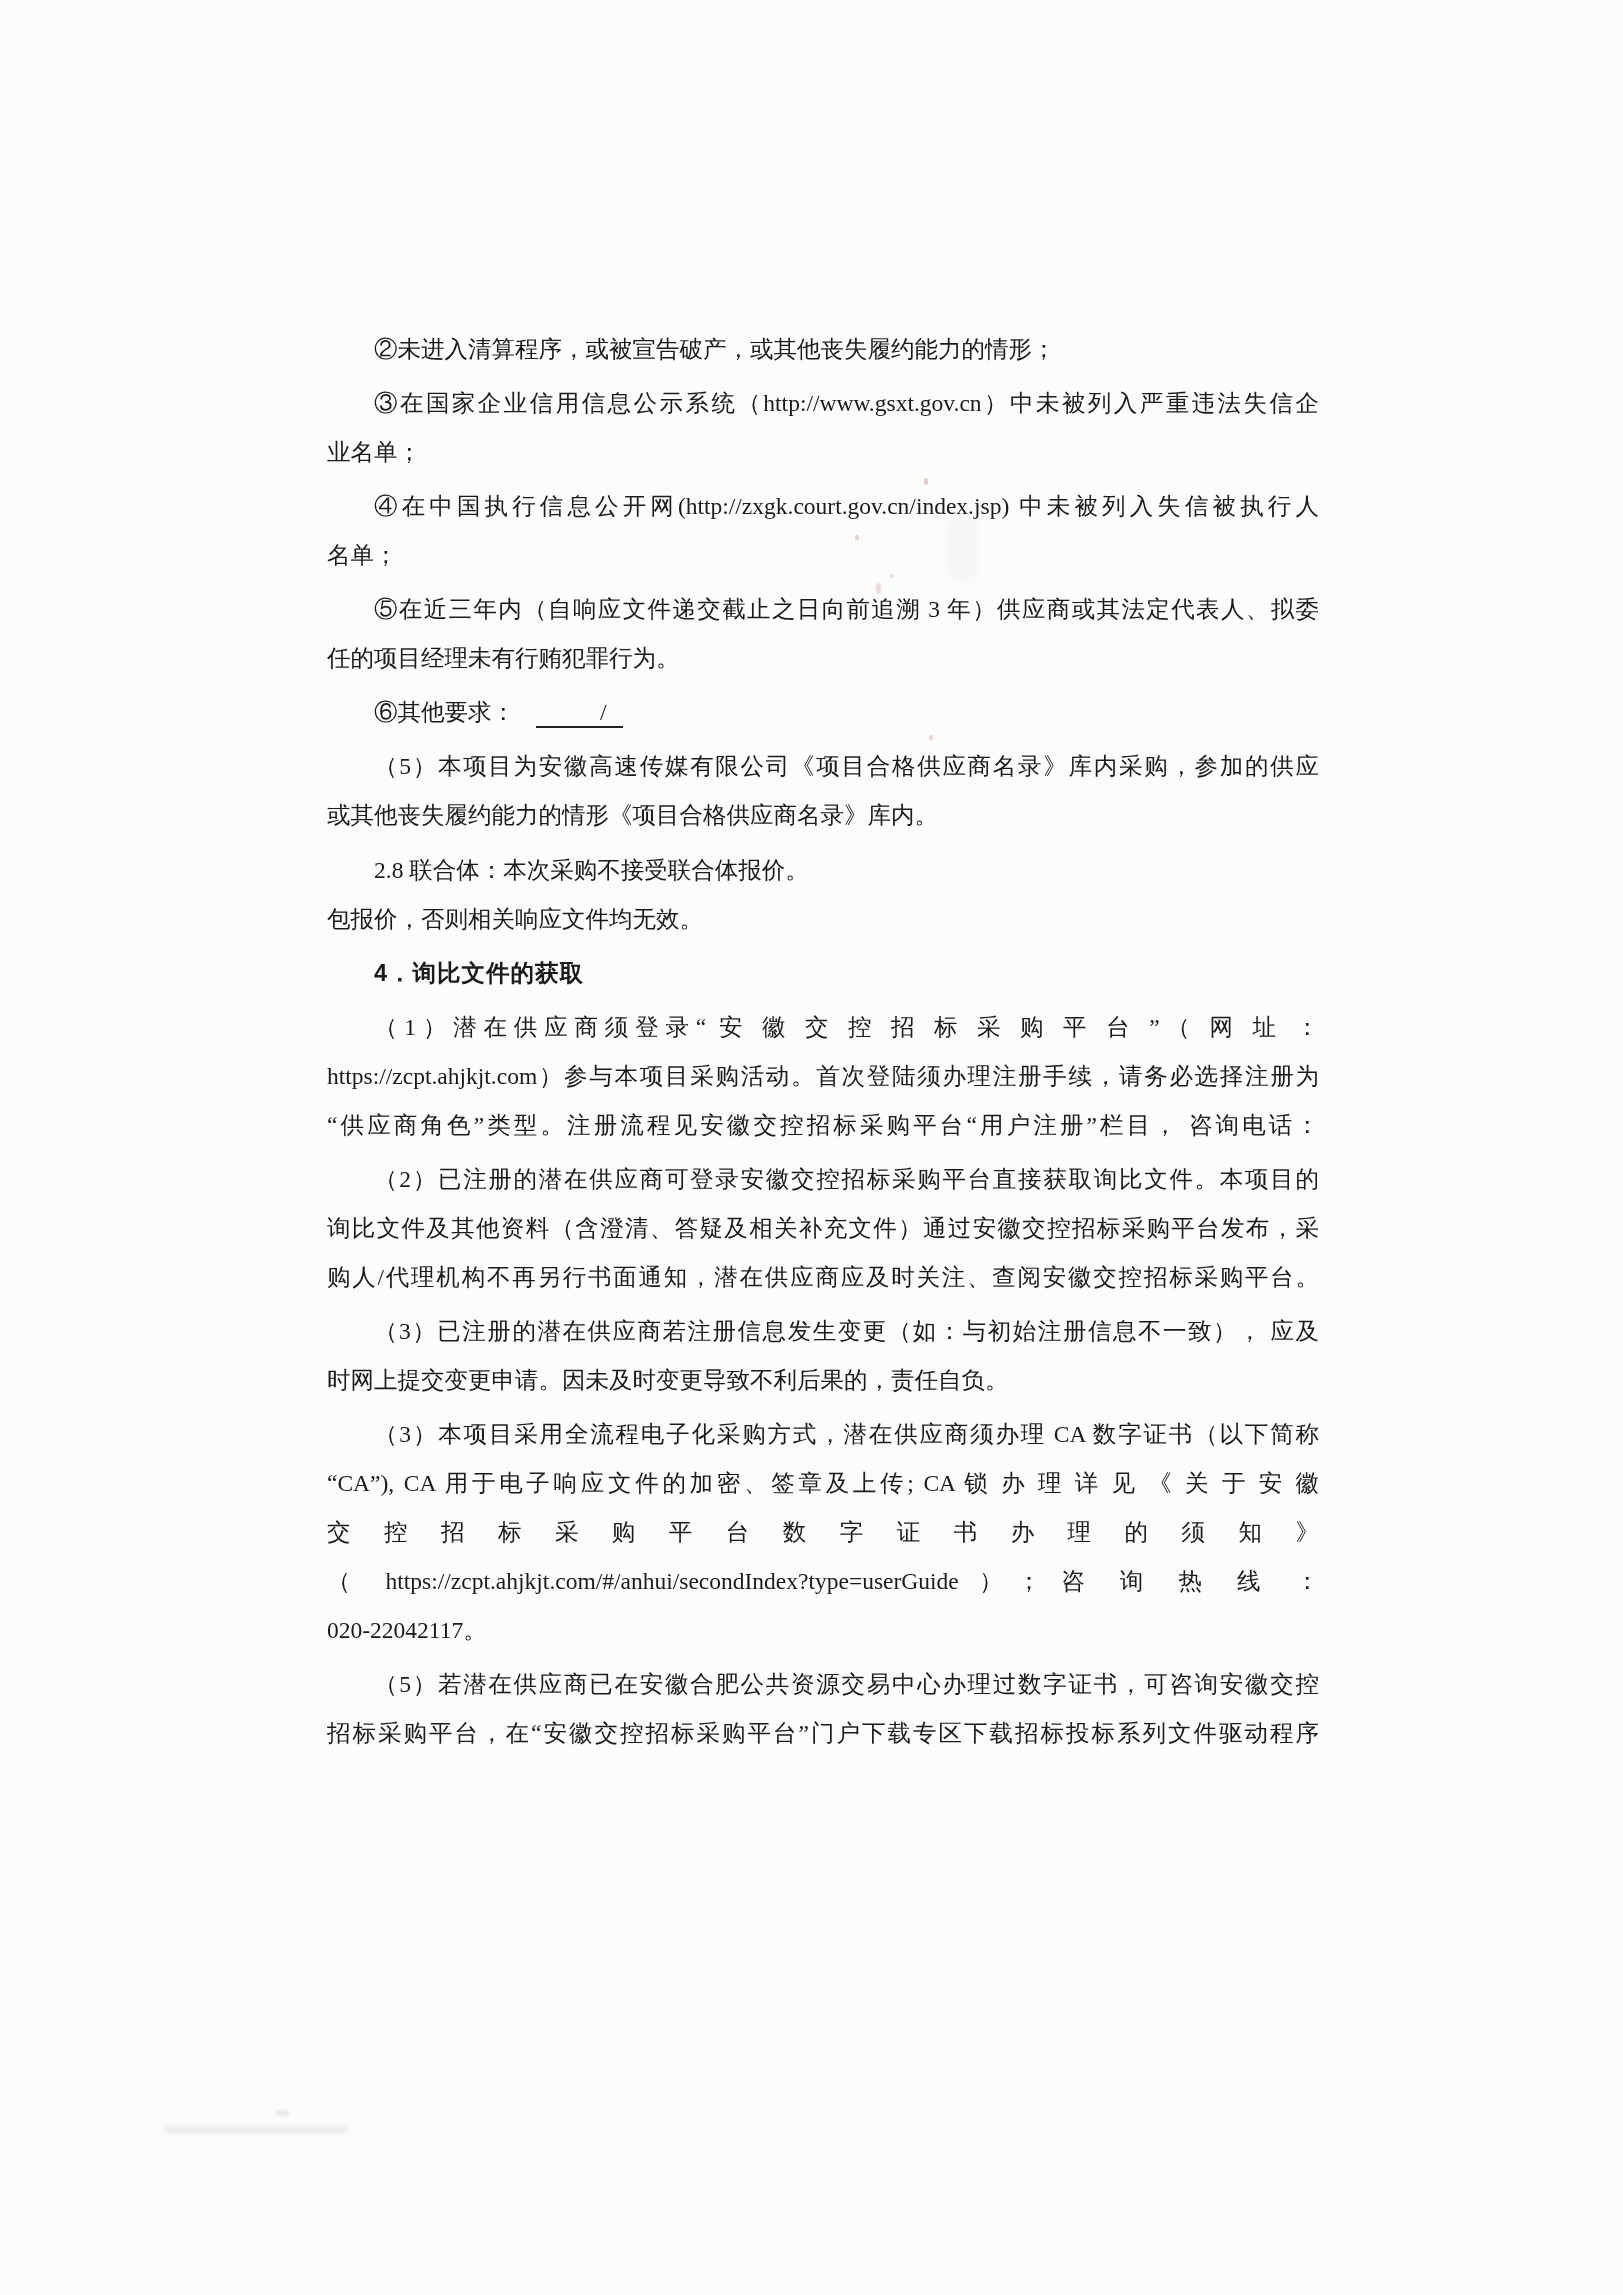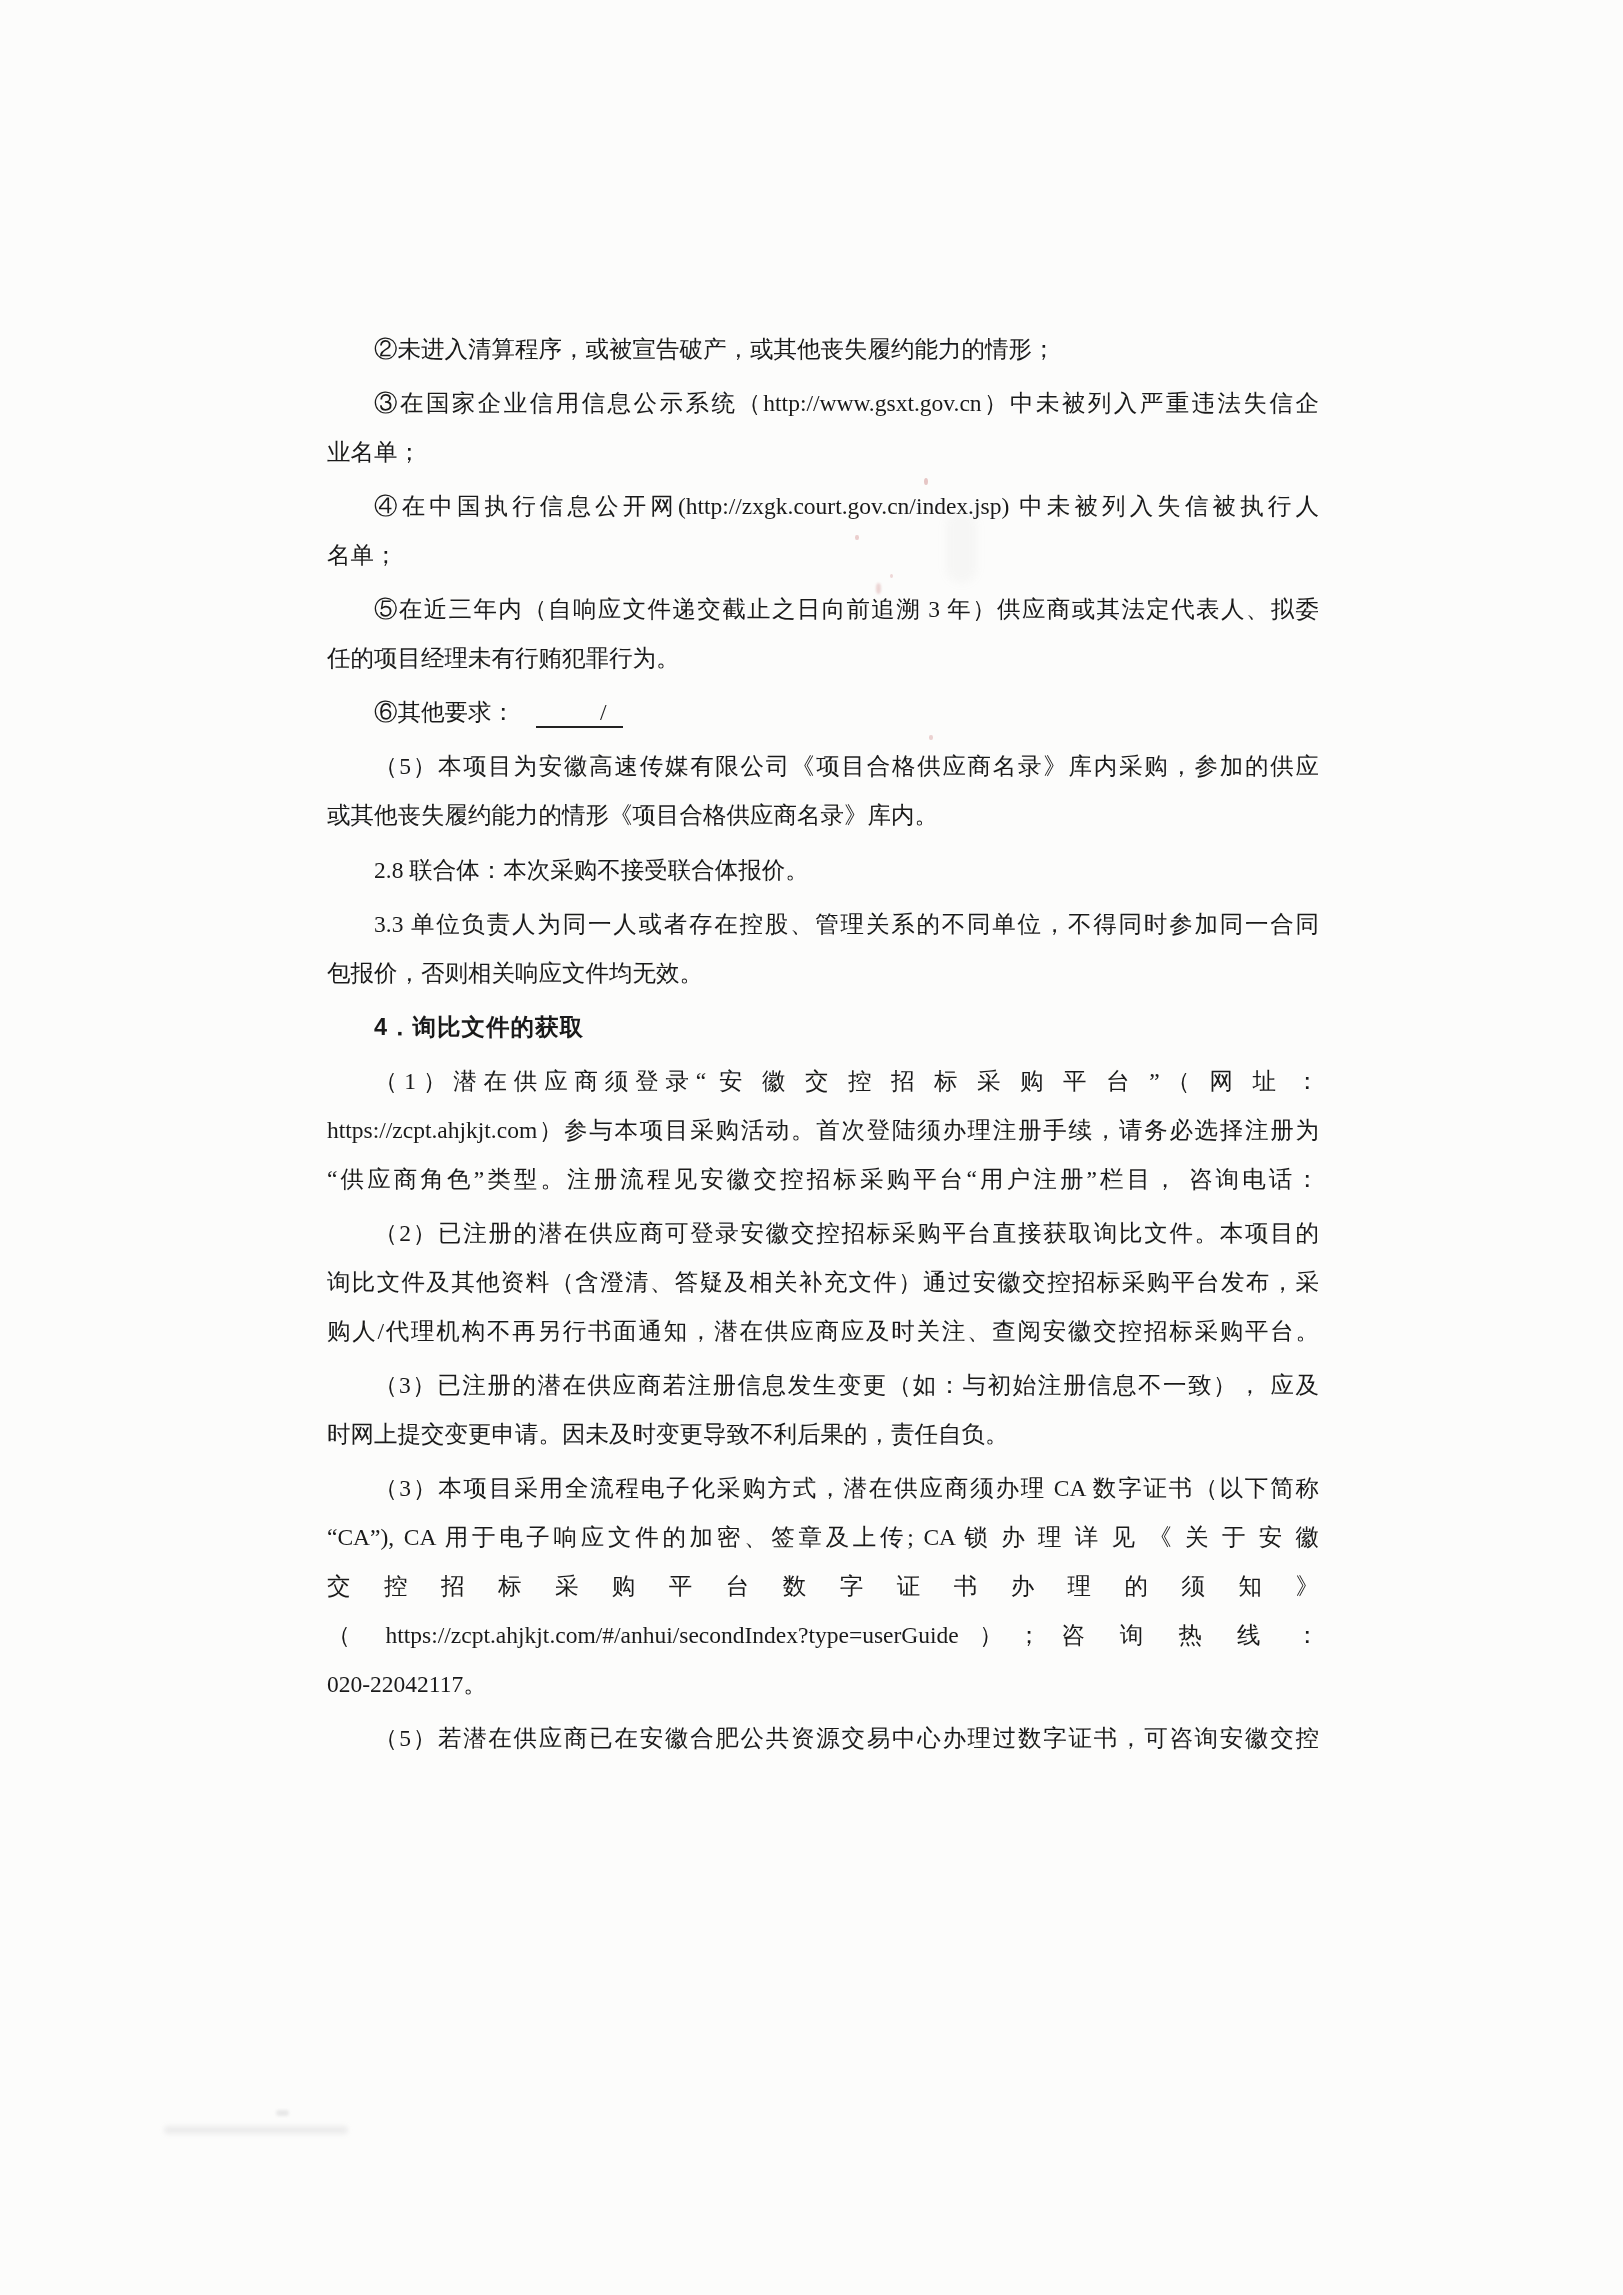--- a/index.html
+++ b/index.html
@@ -73,37 +73,37 @@
   <div class="line indent para fill">④在中国执行信息公开网(http://zxgk.court.gov.cn/index.jsp) 中未被列入失信被执行人</div>
   <div class="line">名单；</div>
   <div class="line indent para fill">⑤在近三年内（自响应文件递交截止之日向前追溯 3 年）供应商或其法定代表人、拟委</div>
   <div class="line">任的项目经理未有行贿犯罪行为。</div>
   <div class="line indent para">
     <span>⑥其他要求：</span><span class="blank">/</span>
   </div>
   <div class="line indent para fill">（5）本项目为安徽高速传媒有限公司《项目合格供应商名录》库内采购，参加的供应</div>
   <div class="line">或其他丧失履约能力的情形《项目合格供应商名录》库内。</div>
   <div class="line indent para">2.8 联合体：本次采购不接受联合体报价。</div>
-  <div class="line indent para fill">3.3 单位负责人为同一人或者存在控股、管理关系的不同单位，不得同时参加同一合同</div>
   <div class="line">包报价，否则相关响应文件均无效。</div>
   <div class="line indent para heading">4．询比文件的获取</div>
   <div class="line indent para fill">（1）潜在供应商须登录“ 安 徽 交 控 招 标 采 购 平 台 ”（ 网 址 ：</div>
   <div class="line fill">https://zcpt.ahjkjt.com）参与本项目采购活动。首次登陆须办理注册手续，请务必选择注册为</div>
   <div class="line fill">“供应商角色”类型。注册流程见安徽交控招标采购平台“用户注册”栏目， 咨询电话：</div>
   <div class="line indent para fill">（2）已注册的潜在供应商可登录安徽交控招标采购平台直接获取询比文件。本项目的</div>
   <div class="line fill">询比文件及其他资料（含澄清、答疑及相关补充文件）通过安徽交控招标采购平台发布，采</div>
   <div class="line fill">购人/代理机构不再另行书面通知，潜在供应商应及时关注、查阅安徽交控招标采购平台。</div>
   <div class="line indent para fill">（3）已注册的潜在供应商若注册信息发生变更（如：与初始注册信息不一致）， 应及</div>
   <div class="line">时网上提交变更申请。因未及时变更导致不利后果的，责任自负。</div>
   <div class="line indent para fill">（3）本项目采用全流程电子化采购方式，潜在供应商须办理 CA 数字证书（以下简称</div>
   <div class="line fill">“CA”), CA 用于电子响应文件的加密、签章及上传; CA 锁 办 理 详 见 《 关 于 安 徽</div>
   <div class="line fill">交 控 招 标 采 购 平 台 数 字 证 书 办 理 的 须 知 》</div>
   <div class="line fill">（ https://zcpt.ahjkjt.com/#/anhui/secondIndex?type=userGuide ）； 咨 询 热 线 ：</div>
   <div class="line">020-22042117。</div>
   <div class="line indent para fill">（5）若潜在供应商已在安徽合肥公共资源交易中心办理过数字证书，可咨询安徽交控</div>
+  <div class="line fill">招标采购平台，在“安徽交控招标采购平台”门户下载专区下载招标投标系列文件驱动程序</div>
 </div>
 
 <div class="artifact dot1"></div>
 <div class="artifact dot2"></div>
 <div class="artifact dot3"></div>
 <div class="artifact dot4"></div>
 <div class="artifact dot5"></div>
 <div class="artifact smudge1"></div>
 <div class="artifact smudge2"></div>
 <div class="artifact smudge3"></div>

